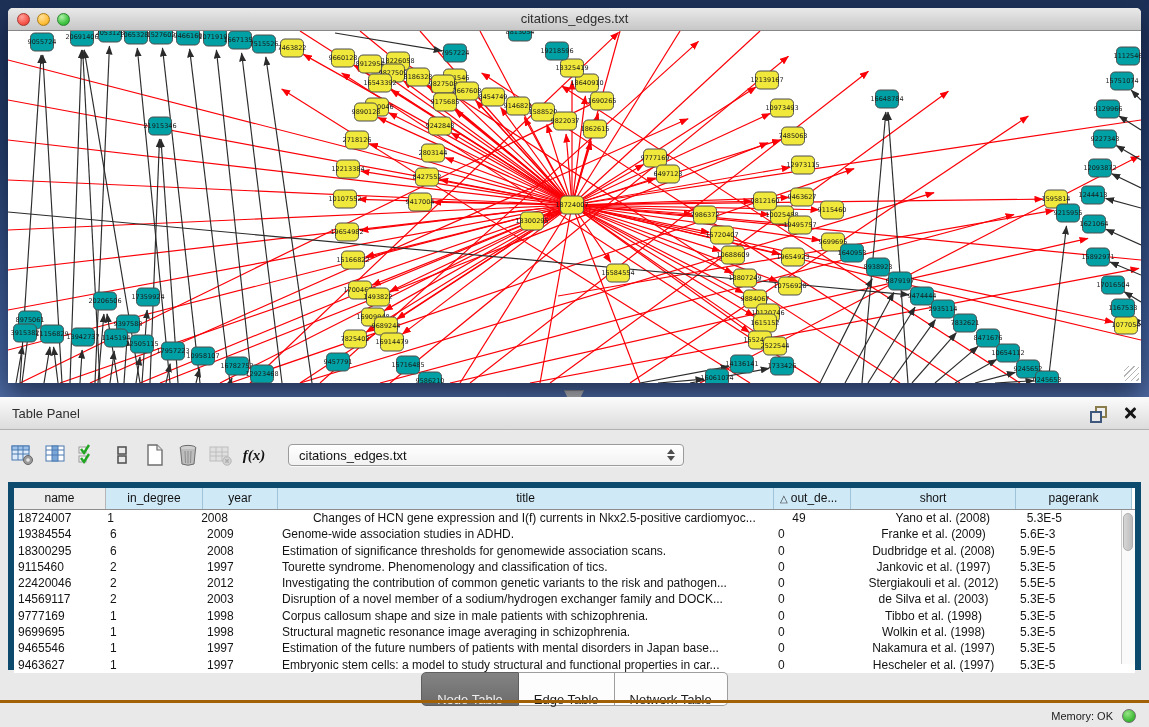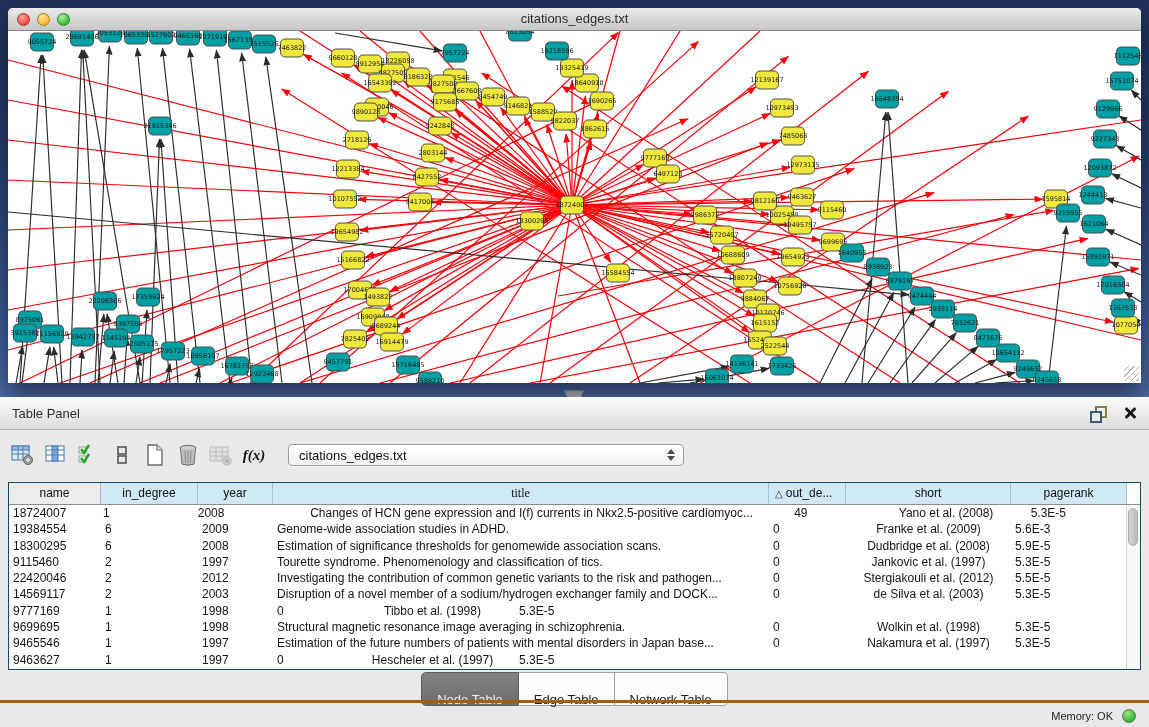--- a/index.html
+++ b/index.html
@@ -47,21 +47,21 @@
   .fx-label{font-family:"Liberation Serif",serif;font-style:italic;font-weight:bold;font-size:15px;color:#111}
   .combo{margin-left:14px;width:396px;height:22px;background:linear-gradient(#ffffff,#f2f2f2);
          border:1px solid #9b9b9b;border-radius:4px;box-sizing:border-box;display:flex;align-items:center;
          padding:0 6px 0 10px;box-shadow:0 1px 0 rgba(255,255,255,.7)}
   .combo .cval{flex:1;font-size:13px;color:#111}
   .stepper{display:flex;flex-direction:column;gap:2px;align-items:center;padding-right:2px}
   .stepper .up{width:0;height:0;border-left:4px solid transparent;border-right:4px solid transparent;border-bottom:5px solid #4d4d4d}
   .stepper .dn{width:0;height:0;border-left:4px solid transparent;border-right:4px solid transparent;border-top:5px solid #4d4d4d}
 
   .ctable{position:absolute;left:8px;top:85px;width:1133px;height:188px;box-sizing:border-box;
-          background:#fff;border:1px solid #0c4a6e}
+          background:#fff;border:6px solid #0c4a6e}
   .thead{display:flex;height:22px;border-bottom:1px solid #8d8d8d;box-sizing:border-box}
   .th{box-sizing:border-box;border-right:1px solid #9fc3d8;background:#cfe9f7;font-size:12px;
       line-height:21px;color:#111;text-align:center;overflow:hidden;white-space:nowrap}
   .th.gray{background:#ececec;border-right-color:#b5b5b5}
   .th .sort{font-size:10px;margin-right:3px;color:#333}
   .tbody{position:relative}
   .tr{display:flex;height:16.3px;background:#fff}
   .td{box-sizing:border-box;font-size:12px;line-height:16px;color:#141414;overflow:hidden;
       white-space:nowrap;padding:0 4px}
   .vsb{position:absolute;right:0;top:22px;bottom:0;width:13px;background:#fafafa;border-left:1px solid #cfcfcf}
@@ -826,21 +826,21 @@
           <span class="dn"></span>
         </span>
     </div>
   </div>
 
   <div class="ctable">
     <div class="thead" id="thead">
         <div class="th gray" style="width: 92px;">name</div>
         <div class="th" style="width: 97px;">in_degree</div>
         <div class="th" style="width: 75px;">year</div>
-        <div class="th" style="width: 496px; font-family: Liberation Serif, serif;">title</div>
+        <div class="th" style="width: 496px;">title</div>
         <div class="th" style="width: 77px; text-align: left; padding-left: 6px;"><span class="sort">△</span>out_de...</div>
         <div class="th" style="width: 165px;">short</div>
         <div class="th" style="width: 116px;">pagerank</div>
       </div>
     <div class="tbody" id="tbody">
         <div class="tr">
           <div class="td" style="width: 92px; text-align: left;">18724007</div>
           <div class="td" style="width: 97px; text-align: left;">1</div>
           <div class="td" style="width: 75px; text-align: left;">2008</div>
           <div class="td" style="width: 496px; text-align: left; margin-left: 39px;">Changes of HCN gene expression and I(f) currents in Nkx2.5-positive cardiomyoc...</div>
@@ -890,20 +890,21 @@
           <div class="td" style="width: 75px; text-align: left;">2003</div>
           <div class="td" style="width: 496px; text-align: left;">Disruption of a novel member of a sodium/hydrogen exchanger family and DOCK...</div>
           <div class="td" style="width: 77px; text-align: left;">0</div>
           <div class="td" style="width: 165px; text-align: center;">de Silva et al. (2003)</div>
           <div class="td" style="width: 116px; text-align: left;">5.3E-5</div>
         </div>
         <div class="tr">
           <div class="td" style="width: 92px; text-align: left;">9777169</div>
           <div class="td" style="width: 97px; text-align: left;">1</div>
           <div class="td" style="width: 75px; text-align: left;">1998</div>
+          <div class="td" style="width: 496px; text-align: left;">Corpus callosum shape and size in male patients with schizophrenia.</div>
           <div class="td" style="width: 77px; text-align: left;">0</div>
           <div class="td" style="width: 165px; text-align: center;">Tibbo et al. (1998)</div>
           <div class="td" style="width: 116px; text-align: left;">5.3E-5</div>
         </div>
         <div class="tr">
           <div class="td" style="width: 92px; text-align: left;">9699695</div>
           <div class="td" style="width: 97px; text-align: left;">1</div>
           <div class="td" style="width: 75px; text-align: left;">1998</div>
           <div class="td" style="width: 496px; text-align: left;">Structural magnetic resonance image averaging in schizophrenia.</div>
           <div class="td" style="width: 77px; text-align: left;">0</div>
@@ -916,20 +917,21 @@
           <div class="td" style="width: 75px; text-align: left;">1997</div>
           <div class="td" style="width: 496px; text-align: left;">Estimation of the future numbers of patients with mental disorders in Japan base...</div>
           <div class="td" style="width: 77px; text-align: left;">0</div>
           <div class="td" style="width: 165px; text-align: center;">Nakamura et al. (1997)</div>
           <div class="td" style="width: 116px; text-align: left;">5.3E-5</div>
         </div>
         <div class="tr">
           <div class="td" style="width: 92px; text-align: left;">9463627</div>
           <div class="td" style="width: 97px; text-align: left;">1</div>
           <div class="td" style="width: 75px; text-align: left;">1997</div>
+          <div class="td" style="width: 496px; text-align: left;">Embryonic stem cells: a model to study structural and functional properties in car...</div>
           <div class="td" style="width: 77px; text-align: left;">0</div>
           <div class="td" style="width: 165px; text-align: center;">Hescheler et al. (1997)</div>
           <div class="td" style="width: 116px; text-align: left;">5.3E-5</div>
         </div>
       </div>
     <div class="vsb">
         <div class="thumb"></div>
       </div>
   </div>
 

